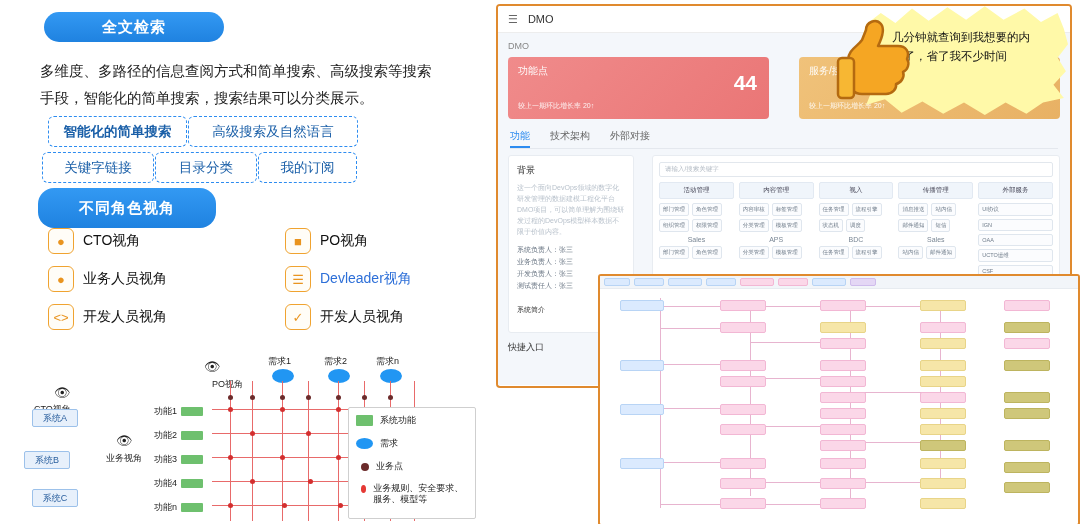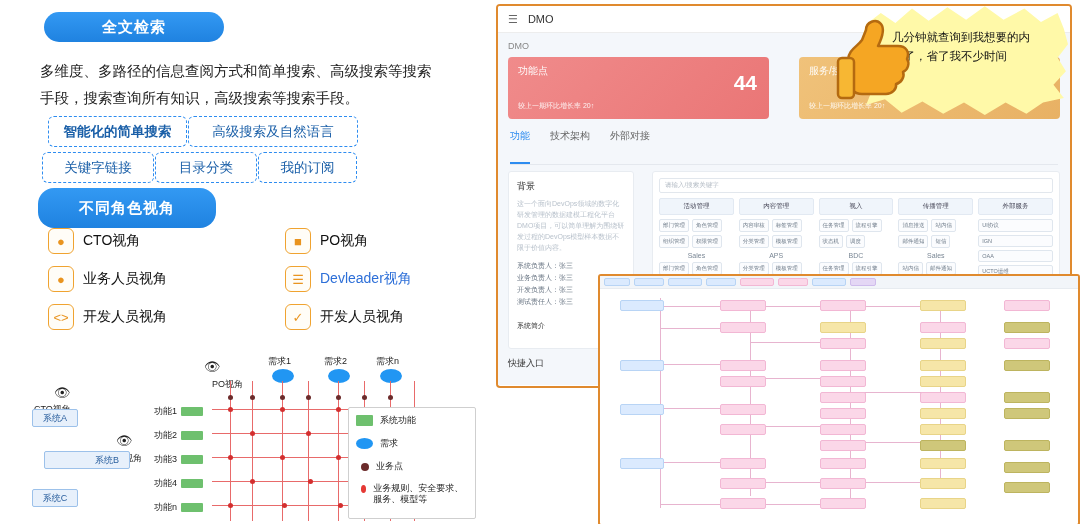--- a/index.html
+++ b/index.html
@@ -83,21 +83,21 @@
   .card{
     flex:1;height:62px;border-radius:4px;color:#fff;padding:7px 10px;box-sizing:border-box;
     position:relative;
   }
   .card.red{background:linear-gradient(135deg,#f08b8b,#ea7676);}
   .card.org{background:linear-gradient(135deg,#f0c27a,#e8b164);}
   .card .cname{font-size:10px;opacity:.95;}
   .card .cnum{position:absolute;right:12px;top:14px;font-size:21px;font-weight:bold;}
   .card .csub{position:absolute;left:10px;bottom:8px;font-size:7px;opacity:.9;}
   .tabs{display:flex;gap:20px;margin:10px 2px 6px 2px;border-bottom:1px solid #e4e8ee;}
-  .tab{font-size:10px;color:#666;padding-bottom:19px;font-family:Liberation Serif, serif;}
+  .tab{font-size:10px;color:#666;padding-bottom:3px;font-family:Liberation Serif, serif;}
   .tab.active{color:#2d8cf0;border-bottom:2px solid #2d8cf0;}
   .panes{display:flex;gap:18px;}
   .pane-left{width:126px;background:#fff;border:1px solid #e8ecf1;border-radius:3px;padding:8px;box-sizing:border-box;height:178px;}
   .pane-left .h{font-size:9px;color:#333;margin-bottom:5px;}
   .pane-left .p{font-size:7px;color:#b9c2cc;line-height:11px;}
   .pane-left .kv{font-size:7px;color:#6b7785;line-height:12px;margin-top:7px;}
   .pane-right{flex:1;background:#fff;border:1px solid #e8ecf1;border-radius:3px;padding:6px;box-sizing:border-box;height:178px;}
   .searchbar{height:13px;border:1px solid #e2e7ed;border-radius:2px;font-size:6.5px;color:#b4bcc5;display:flex;align-items:center;padding:0 5px;margin-bottom:5px;}
   .grid5{display:flex;gap:5px;}
   .gcol{flex:1;}
@@ -136,21 +136,21 @@
   .fline{position:absolute;background:#e7b4cf;height:1px;}
   .fline-v{position:absolute;background:#e7b4cf;width:1px;}
 </style>
 </head>
 <body>
 
 <div class="left-panel">
 
   <div class="pill" id="pill-search">全文检索</div>
 
-  <div class="desc">多维度、多路径的信息查阅方式和简单搜索、高级搜索等搜索手段，搜索查询所有知识，高级搜索等搜索手段。</div>
+  <div class="desc">多维度、多路径的信息查阅方式和简单搜索、高级搜索等搜索手段，智能化的简单搜索，搜索结果可以分类展示。</div>
 
   <div class="dashbox" id="db1">智能化的简单搜索</div>
   <div class="dashbox" id="db2">高级搜索及自然语言</div>
   <div class="dashbox" id="db3">关键字链接</div>
   <div class="dashbox" id="db4">目录分类</div>
   <div class="dashbox" id="db5">我的订阅</div>
 
   <div class="pill" id="pill-roles">不同角色视角</div>
 
   <div class="role" id="r1">
@@ -190,21 +190,21 @@
     <div class="cap" style="left:418px;top:88px;">系统视角</div>
 
     <div class="bubble" style="left:256px;top:24px;"></div>
     <div class="bubble" style="left:312px;top:24px;"></div>
     <div class="bubble" style="left:364px;top:24px;"></div>
     <div class="cap" style="left:252px;top:10px;">需求1</div>
     <div class="cap" style="left:308px;top:10px;">需求2</div>
     <div class="cap" style="left:360px;top:10px;">需求n</div>
 
     <div class="sysbox" style="left:16px;top:64px;">系统A</div>
-    <div class="sysbox" style="left:28px;top:106px;padding-left:40px;">系统B</div>
+    <div class="sysbox" style="left:8px;top:106px;">系统B</div>
     <div class="sysbox" style="left:16px;top:144px;">系统C</div>
 
     <div class="funcrow" style="left:138px;top:60px;">
       <span>功能1</span>
         <span class="g"></span>
     </div>
     <div class="funcrow" style="left:138px;top:84px;">
       <span>功能2</span>
         <span class="g"></span>
     </div>

